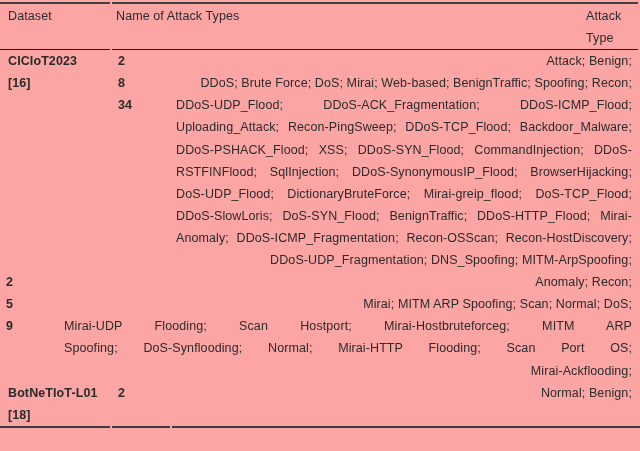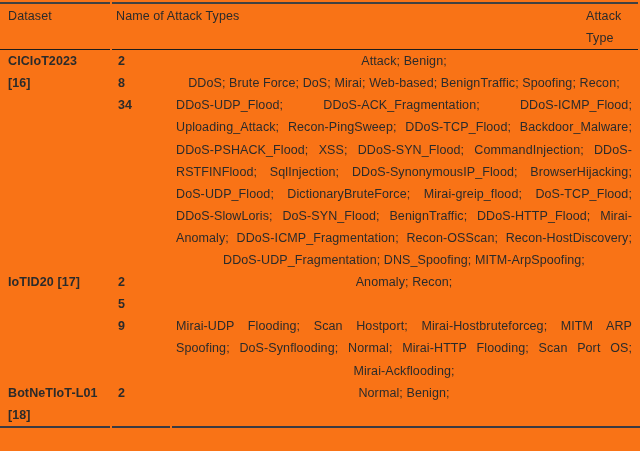--- a/index.html
+++ b/index.html
@@ -1,20 +1,20 @@
 <!DOCTYPE html>
 <html><head>
 <meta charset="utf-8">
 <style>
   html, body { margin: 0; padding: 0; background: #ffffff; }
   .page {
     position: relative;
     width: 640px;
     height: 451px;
-    background: #f97316;
+    background: #fca5a5;
     font-family: "Liberation Sans", sans-serif;
     font-size: 12.5px;
     color: #2b2b2b;
     overflow: hidden;
     letter-spacing: 0.1px;
   }
   
   .col-dataset {
     width: 110px; flex: 0 0 110px; box-sizing: border-box;
     padding-left: 8px; margin-right: 2px;
@@ -35,21 +35,21 @@
     padding-top: 2px;
     line-height: 21.6px;
   }
   
   .tbody { line-height: 22.1px; }
   .group { display: flex; align-items: stretch; }
   .subrows { flex: 1 1 auto; display: flex; flex-direction: column; min-width: 0; }
   .subrow { display: flex; align-items: stretch; }
   .line { white-space: normal; }
   .cell-names .line { text-align: justify; text-align-last: justify; }
-  .cell-names .line:last-child { text-align: center; text-align-last: auto; }
+  .cell-names .line:last-child { text-align: right; text-align-last: auto; }
   .cell-dataset .line, .cell-count { text-align: left; font-weight: bold; }
   
   .bottom-rule { display: flex; }
   .brcell { border-top: 2px solid #3a3a42; height: 0; }
 </style>
 </head>
 <body>
 
 <div class="page">
 
@@ -97,33 +97,33 @@
               <div class="line">DoS-UDP_Flood; DictionaryBruteForce; Mirai-greip_flood; DoS-TCP_Flood;</div>
               <div class="line">DDoS-SlowLoris; DoS-SYN_Flood; BenignTraffic; DDoS-HTTP_Flood; Mirai-</div>
               <div class="line">Anomaly; DDoS-ICMP_Fragmentation; Recon-OSScan; Recon-HostDiscovery;</div>
               <div class="line">DDoS-UDP_Fragmentation; DNS_Spoofing; MITM-ArpSpoofing;</div>
             </div>
   </div>
 </div>
   </div>
 
   <div class="group">
-    <div class="cell-dataset col-dataset">
-          <div class="line">IoTID20 [17]</div>
-        </div>
     <div class="subrows">
   <div class="subrow">
     <div class="cell-count col-count">2</div>
     <div class="cell-names col-names">
               <div class="line">Anomaly; Recon;</div>
             </div>
   </div>
 
   <div class="subrow">
     <div class="cell-count col-count">5</div>
+    <div class="cell-names col-names">
+              <div class="line">Mirai; MITM ARP Spoofing; Scan; Normal; DoS;</div>
+            </div>
   </div>
 
   <div class="subrow">
     <div class="cell-count col-count">9</div>
     <div class="cell-names col-names">
               <div class="line">Mirai-UDP Flooding; Scan Hostport; Mirai-Hostbruteforceg; MITM ARP</div>
               <div class="line">Spoofing; DoS-Synflooding; Normal; Mirai-HTTP Flooding; Scan Port OS;</div>
               <div class="line">Mirai-Ackflooding;</div>
             </div>
   </div>

